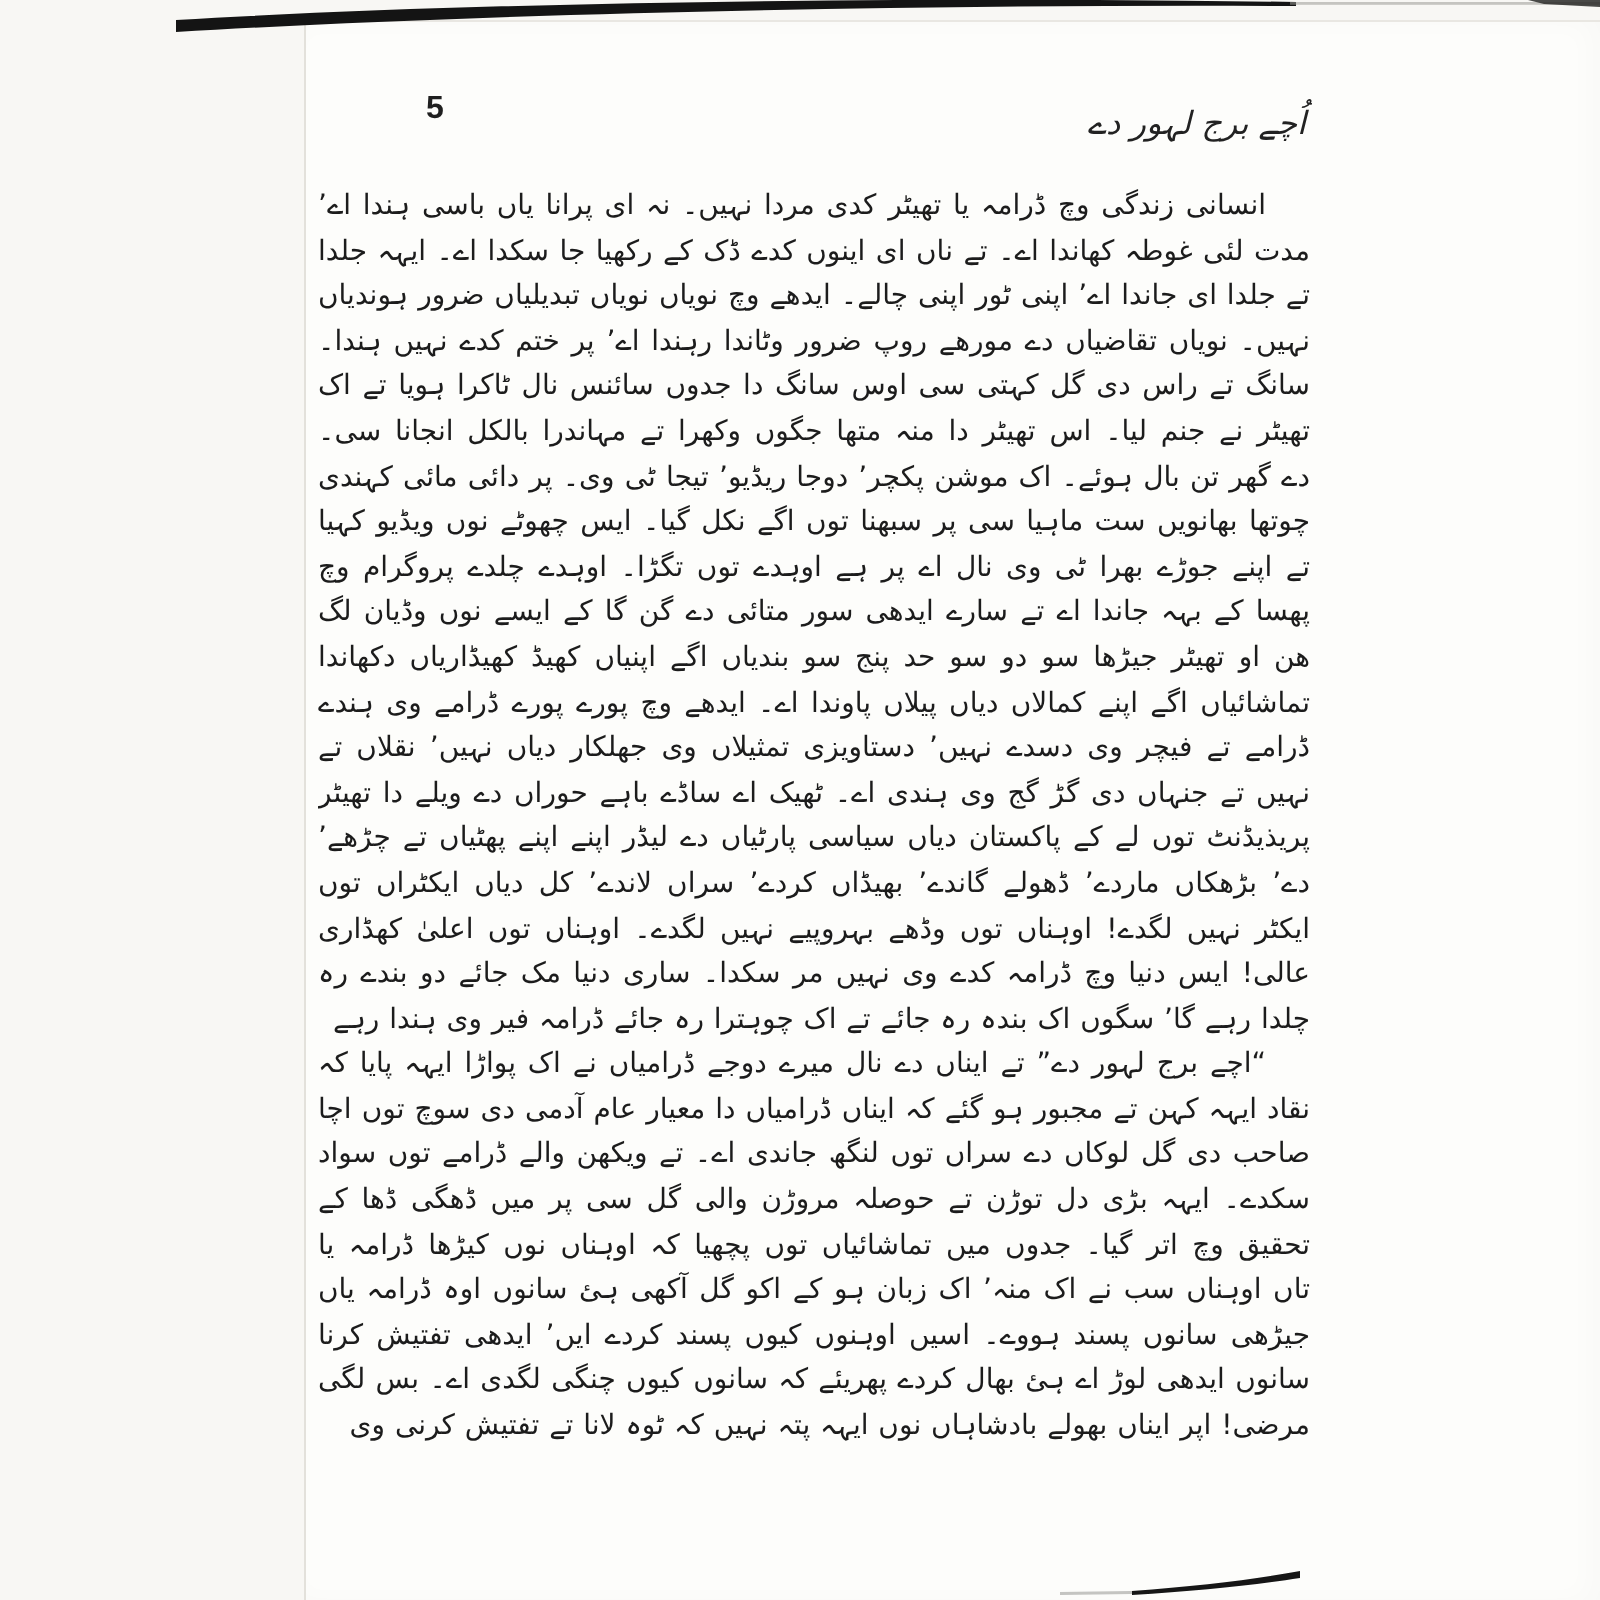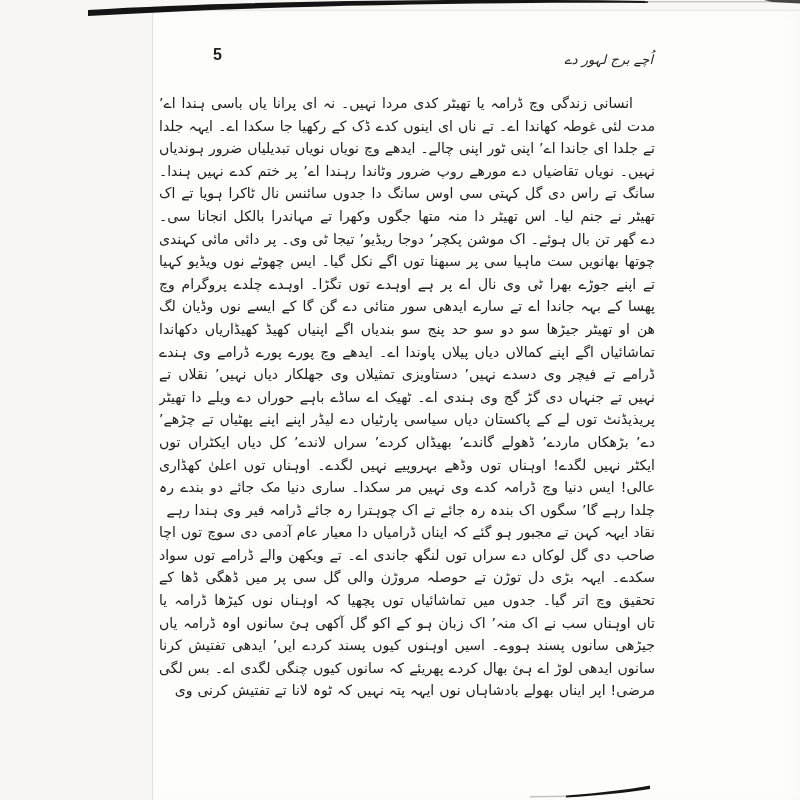--- a/index.html
+++ b/index.html
@@ -43,21 +43,21 @@
     font-weight: bold;
     font-size: 16px;
     color: #1f1f1f;
   }
   .header-title {
     position: absolute;
     right: 147px;
     top: 52px;
     direction: rtl;
     unicode-bidi: embed;
-    font-size: 13px;
+    font-size: 16px;
     color: #222;
     font-style: italic;
     letter-spacing: 0.2px;
   }
   .text-block {
     position: absolute;
     left: 159px;
     top: 92px;
     width: 496px;
     direction: rtl;
@@ -117,20 +117,21 @@
       <div class="line">پھسا کے بہہ جاندا اے تے سارے ایدھی سور متائی دے گن گا کے ایسے نوں وڈیان لگ جاندے نہیں۔</div>
       <div class="line">ھن او تھیٹر جیڑھا سو دو سو حد پنج سو بندیاں اگے اپنیاں کھیڈ کھیڈاریاں دکھاندا سی’ اج لکھاں کروڑاں</div>
       <div class="line">تماشائیاں اگے اپنے کمالاں دیاں پیلاں پاوندا اے۔ ایدھے وچ پورے پورے ڈرامے وی ہندے نہیں’</div>
       <div class="line">ڈرامے تے فیچر وی دسدے نہیں’ دستاویزی تمثیلاں وی جھلکار دیاں نہیں’ نقلاں تے مکالے وی ہندے</div>
       <div class="line">نہیں تے جنہاں دی گڑ گج وی ہندی اے۔ ٹھیک اے ساڈے باہے حوراں دے ویلے دا تھیٹر مک گیا’ پر ذرا</div>
       <div class="line">پریذیڈنٹ توں لے کے پاکستان دیاں سیاسی پارٹیاں دے لیڈر اپنے اپنے پھٹیاں تے چڑھے’ گلاں کر</div>
       <div class="line">دے’ بڑھکاں ماردے’ ڈھولے گاندے’ بھیڈاں کردے’ سراں لاندے’ کل دیاں ایکٹراں توں وہڈے</div>
       <div class="line">ایکٹر نہیں لگدے! اوہناں توں وڈھے بہروپیے نہیں لگدے۔ اوہناں توں اعلیٰ کھڈاری نہیں لگے! جناب</div>
       <div class="line">عالی! ایس دنیا وچ ڈرامہ کدے وی نہیں مر سکدا۔ ساری دنیا مک جائے دو بندے رہ جان’ ڈرامہ فیر وی</div>
       <div class="line p-end">چلدا رہے گا’ سگوں اک بندہ رہ جائے تے اک چوہترا رہ جائے ڈرامہ فیر وی ہندا رہے گا۔</div>
+      <div class="line p-start">“اچے برج لہور دے” تے ایناں دے نال میرے دوجے ڈرامیاں نے اک پواڑا ایہہ پایا کہ</div>
       <div class="line">نقاد ایہہ کہن تے مجبور ہو گئے کہ ایناں ڈرامیاں دا معیار عام آدمی دی سوچ توں اچا اے تے اشفاق</div>
       <div class="line">صاحب دی گل لوکاں دے سراں توں لنگھ جاندی اے۔ تے ویکھن والے ڈرامے توں سواد نہیں لے</div>
       <div class="line">سکدے۔ ایہہ بڑی دل توڑن تے حوصلہ مروڑن والی گل سی پر میں ڈھگی ڈھا کے نہیں بیٹھا تے ایدھی</div>
       <div class="line">تحقیق وچ اتر گیا۔ جدوں میں تماشائیاں توں پچھیا کہ اوہناں نوں کیڑھا ڈرامہ یا کیڑھی فلم چنگی لگدی اے</div>
       <div class="line">تاں اوہناں سب نے اک منہ’ اک زبان ہو کے اکو گل آکھی ہئ سانوں اوہ ڈرامہ یاں اوہ فلم چنگی لگدی اے</div>
       <div class="line">جیڑھی سانوں پسند ہووے۔ اسیں اوہنوں کیوں پسند کردے ایں’ ایدھی تفتیش کرنا ساڈا کم نہیں ناں ای</div>
       <div class="line">سانوں ایدھی لوڑ اے ہئ بھال کردے پھریئے کہ سانوں کیوں چنگی لگدی اے۔ بس لگی اے چنگی’ ساڈی</div>
       <div class="line p-end">مرضی! اپر ایناں بھولے بادشاہاں نوں ایہہ پتہ نہیں کہ ٹوہ لانا تے تفتیش کرنی وی بڑی سوادی شے اے۔</div>
     </div>
 

